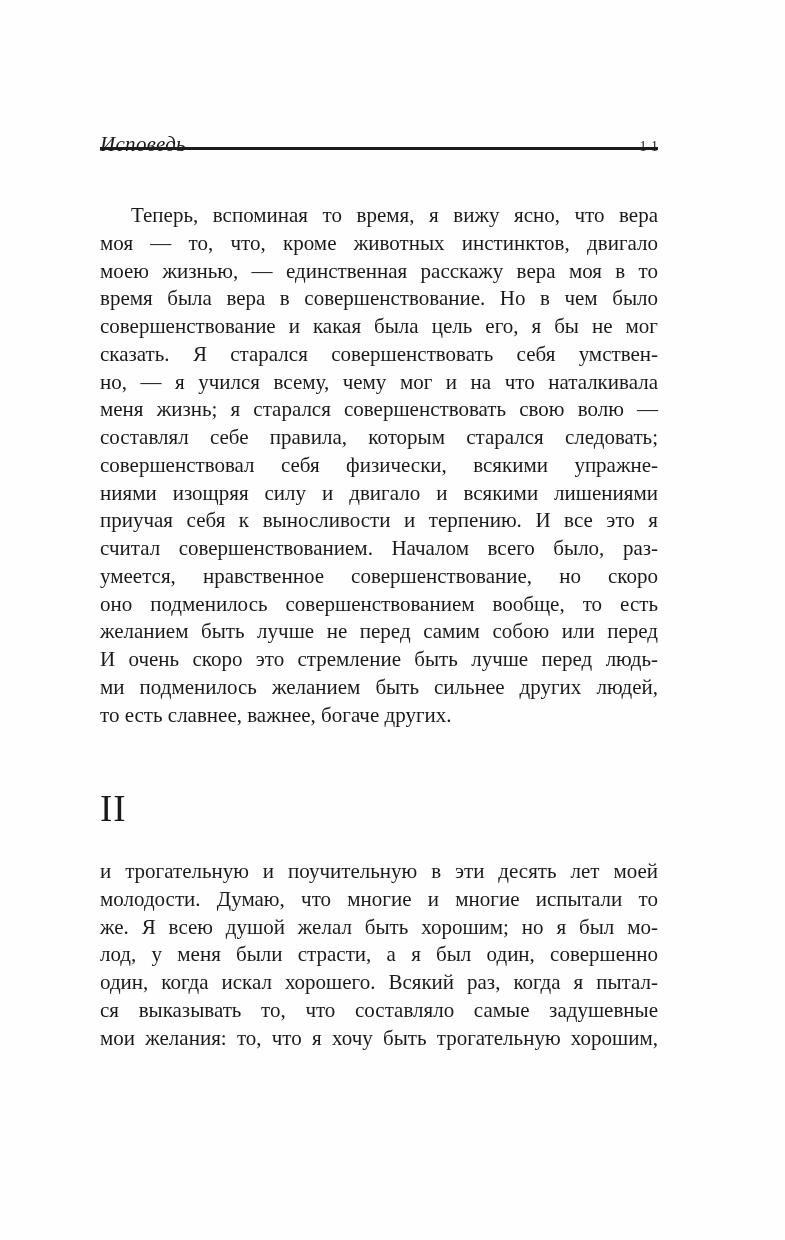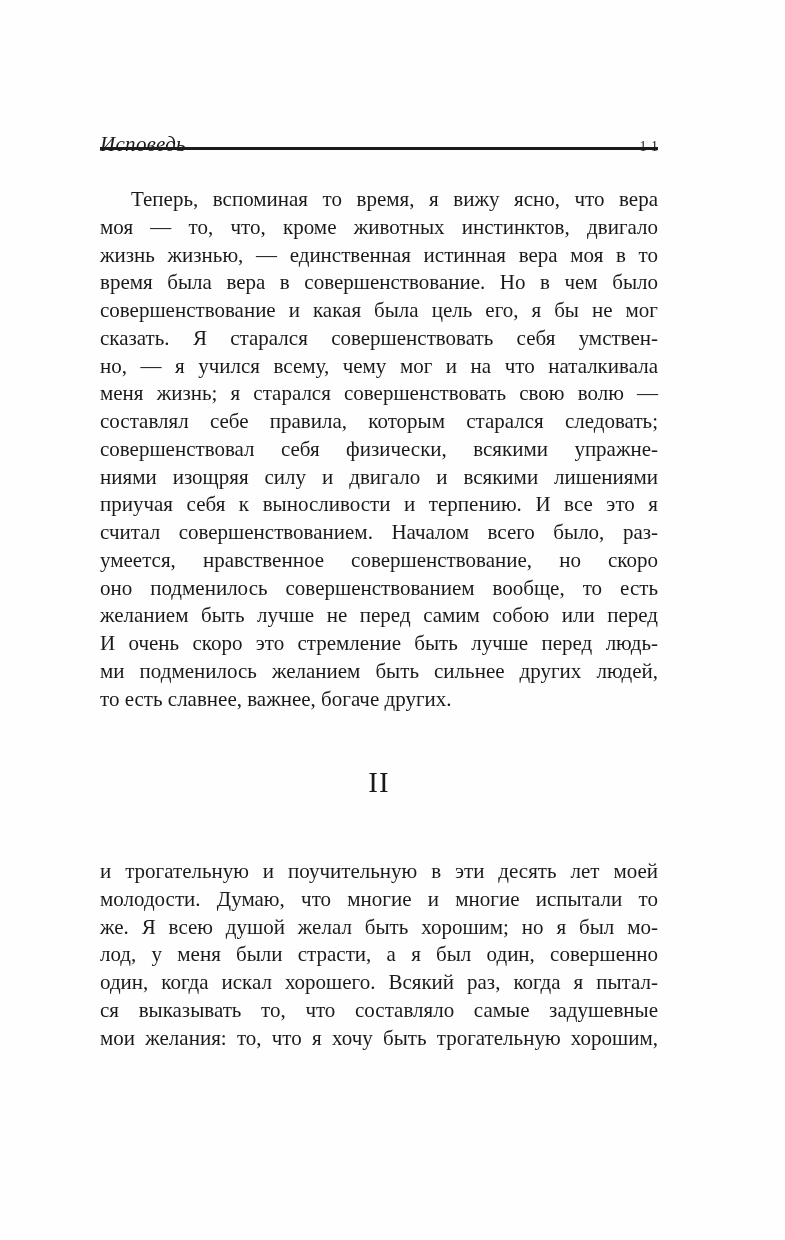--- a/index.html
+++ b/index.html
@@ -44,56 +44,55 @@
     height: 3px;
     background: #1c1c1c;
   }
   .para {
     position: absolute;
     left: 100px;
     width: 558px;
     font-size: 21px;
     line-height: 27.75px;
   }
-  .para-1 { top: 186px; }
+  .para-1 { top: 202px; }
   .para-2 { top: 858px; }
   .line {
     text-align: justify;
     text-align-last: justify;
     white-space: normal;
   }
   .line.first { padding-left: 31px; }
   .line.flush { text-align-last: left; }
   .section-heading {
     position: absolute;
     left: 100px;
-    top: 766px;
+    top: 793px;
     width: 558px;
-    text-align: center;
-    font-size: 29px;
+    font-size: 37px;
     line-height: 32px;
     letter-spacing: 1px;
   }
 </style>
 </head>
 <body>
 
 <div class="page">
 
   <div class="header">
     <span class="running-head">Исповедь</span>
     <span class="page-number">11</span>
   </div>
 
   <div class="rule"></div>
 
   <div class="para para-1">
     <div class="line first">Теперь, вспоминая то время, я вижу ясно, что вера</div>
     <div class="line">моя — то, что, кроме животных инстинктов, двигало</div>
-    <div class="line">жизнь жизнью, — единственная истинная вера моя в то</div>
+    <div class="line">моею жизнью, — единственная расскажу вера моя в то</div>
     <div class="line">время была вера в совершенствование. Но в чем было</div>
     <div class="line">совершенствование и какая была цель его, я бы не мог</div>
     <div class="line">сказать. Я старался совершенствовать себя умствен-</div>
     <div class="line">но, — я учился всему, чему мог и на что наталкивала</div>
     <div class="line">меня жизнь; я старался совершенствовать свою волю —</div>
     <div class="line">составлял себе правила, которым старался следовать;</div>
     <div class="line">совершенствовал себя физически, всякими упражне-</div>
     <div class="line">ниями изощряя силу и двигало и всякими лишениями</div>
     <div class="line">приучая себя к выносливости и терпению. И все это я</div>
     <div class="line">считал совершенствованием. Началом всего было, раз-</div>

